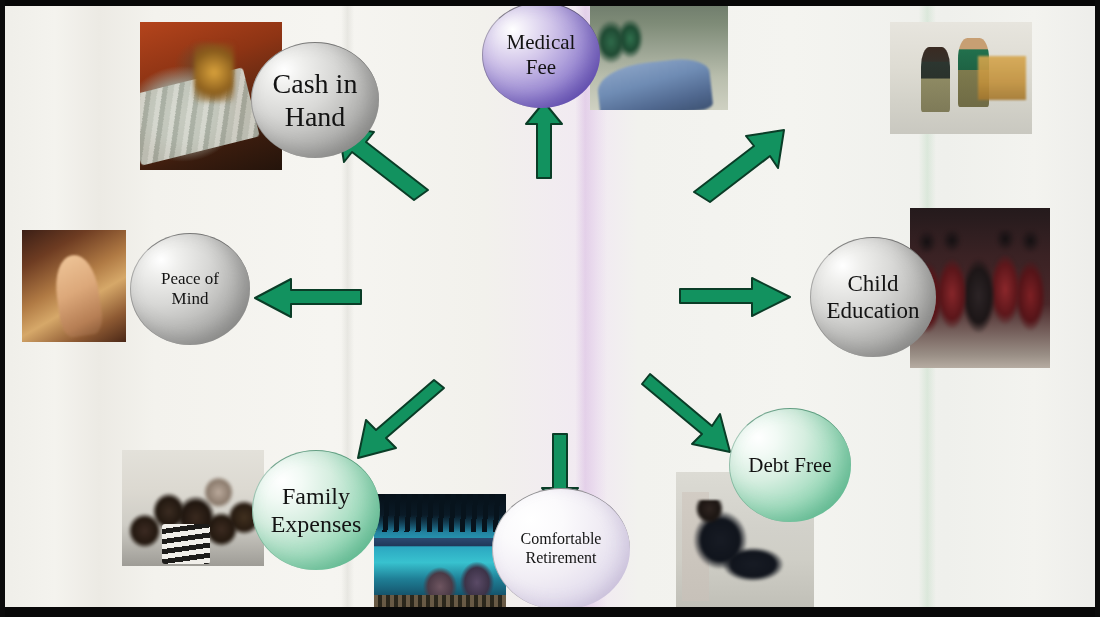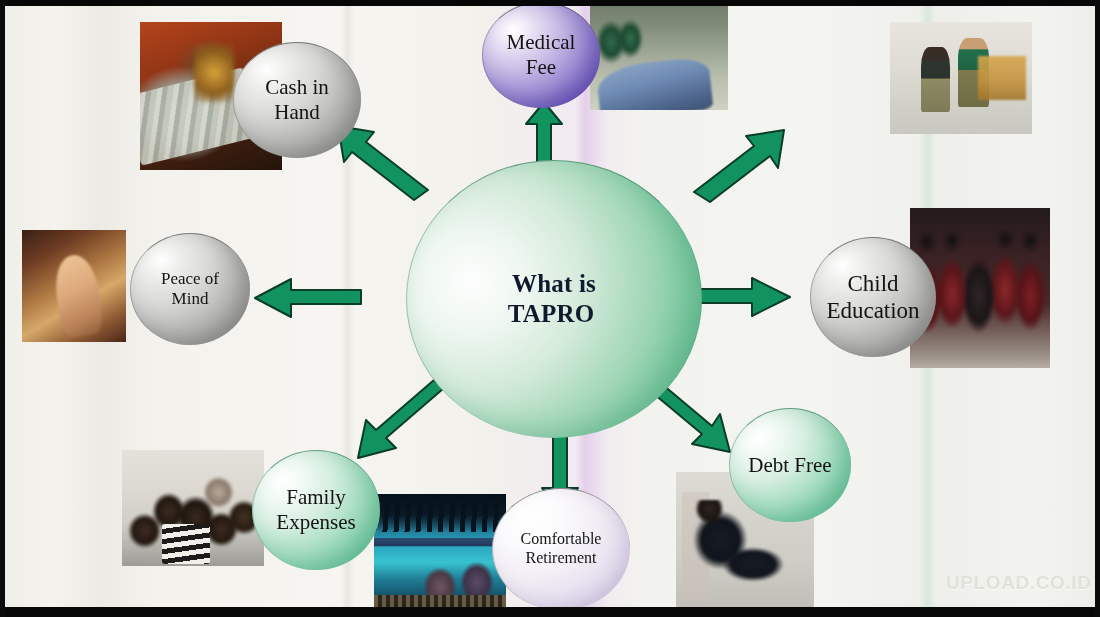--- a/index.html
+++ b/index.html
@@ -337,28 +337,22 @@
       <polygon points="100,2 42,52 52,62 14,72 22,34 32,44 90,-6" fill="#12925f" stroke="#0a3d27" stroke-width="2" stroke-linejoin="round" transform="translate(-4,4)"></polygon>
     </svg>
   </div>
 
   <div class="arrow" style="left:253px;top:277px;">
     <svg width="110" height="42" viewBox="0 0 110 42">
       <polygon points="108,13 38,13 38,2 2,21 38,40 38,27 108,27" fill="#12925f" stroke="#0a3d27" stroke-width="2" stroke-linejoin="round"></polygon>
     </svg>
   </div>
 
-  <div id="center-node">
-    <div id="center-label">
-      <span class="l1">What is</span>
-      <span class="l2">TAPRO</span>
-    </div>
-  </div>
-
-  <div class="node silver" style="left:233px;top:42px;width:128px;height:116px;font-size:21px;">
+
+  <div class="node silver" style="left:251px;top:42px;width:128px;height:116px;font-size:28px;">
     <div class="txt">
       <div>Cash in</div>
       <div>Hand</div>
     </div>
   </div>
 
   <div class="node purple" style="left:482px;top:2px;width:118px;height:106px;font-size:21px;">
     <div class="txt">
       <div>Medical</div>
       <div>Fee</div>
@@ -379,34 +373,33 @@
     </div>
   </div>
 
   <div class="node lilac" style="left:492px;top:488px;width:138px;height:122px;font-size:16px;">
     <div class="txt">
       <div>Comfortable</div>
       <div>Retirement</div>
     </div>
   </div>
 
-  <div class="node green" style="left:252px;top:450px;width:128px;height:120px;font-size:21px;">
+  <div class="node green" style="left:252px;top:450px;width:128px;height:120px;font-size:24px;">
     <div class="txt">
       <div>Family</div>
       <div>Expenses</div>
     </div>
   </div>
 
   <div class="node silver" style="left:130px;top:233px;width:120px;height:112px;font-size:17px;">
     <div class="txt">
       <div>Peace of</div>
       <div>Mind</div>
     </div>
   </div>
 
-  <div id="watermark">UPLOAD.CO.ID</div>
 
   <div class="edge-strip top"></div>
   <div class="edge-strip bot"></div>
   <div class="edge-side l"></div>
   <div class="edge-side r"></div>
 
 </div>
 
 </body></html>

